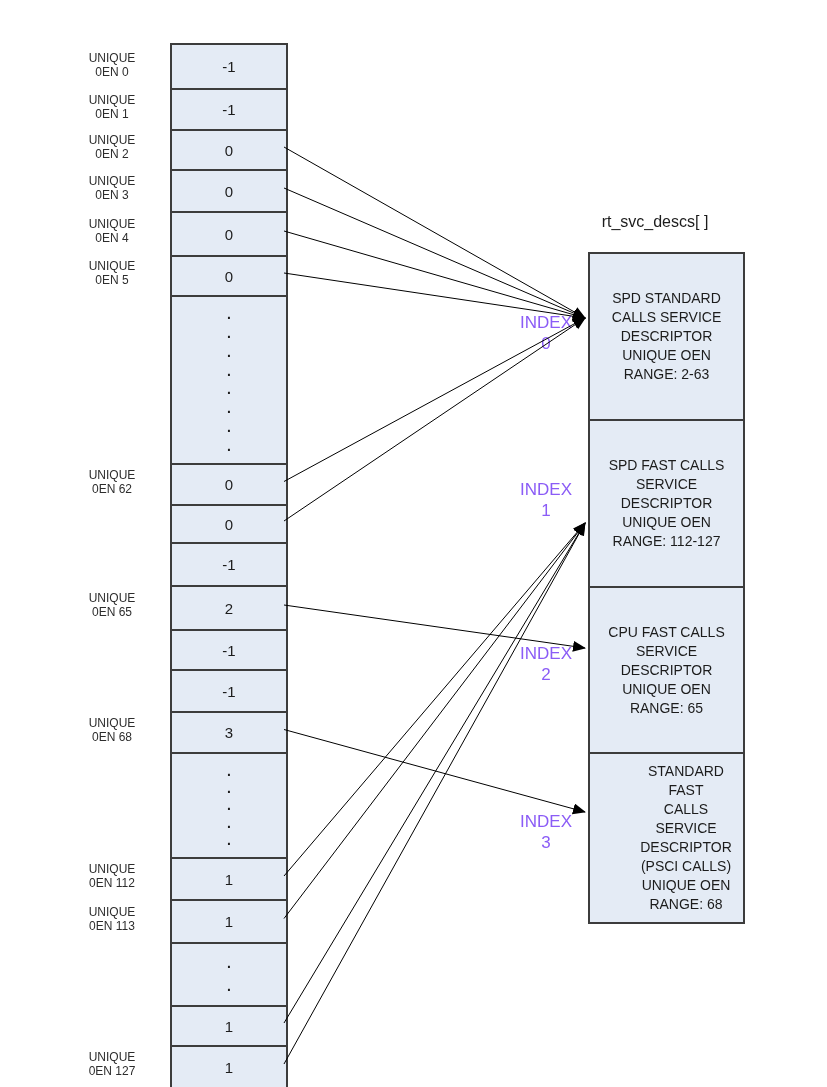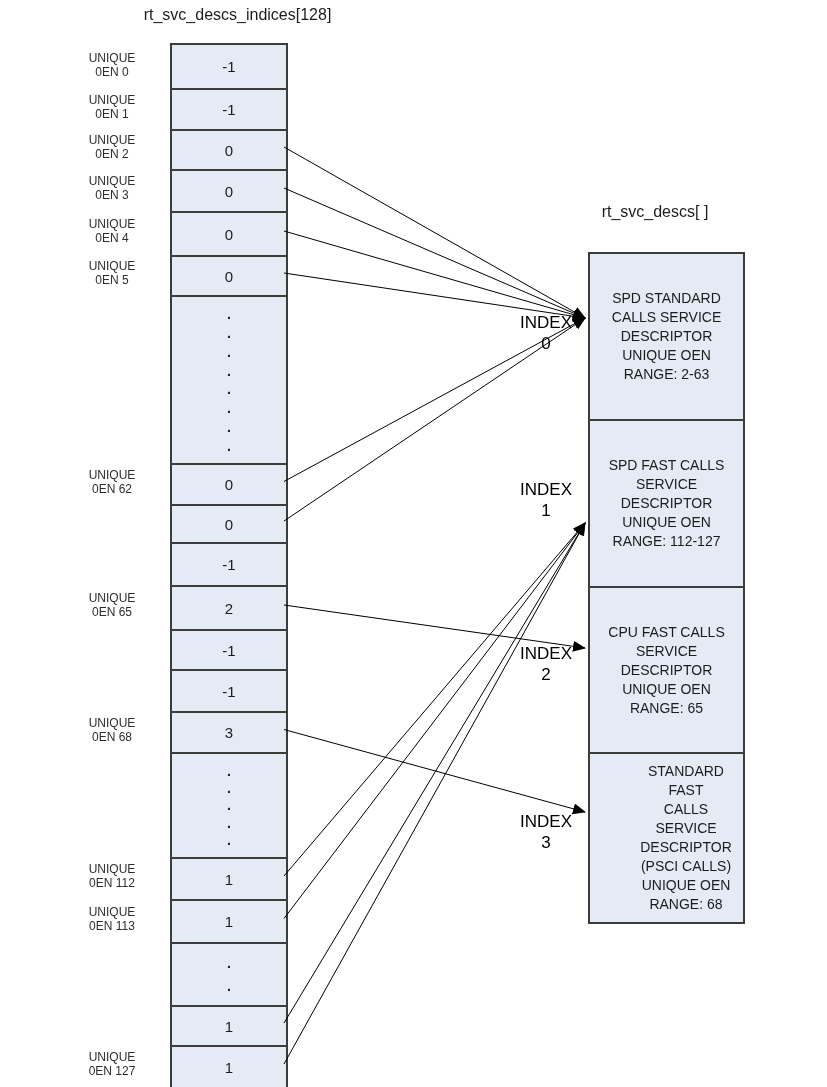--- a/index.html
+++ b/index.html
@@ -32,30 +32,29 @@
     position:absolute; background:#e4ebf5; border:2px solid #3c3c3c;
   }
   .desc-box {
     box-sizing:border-box; display:flex; align-items:center; justify-content:center;
     text-align:center; font-size:14px; line-height:19px; color:#1c1c1c;
     white-space:pre-line; padding:4px 8px;
   }
   .desc-box + .desc-box { border-top:2px solid #3c3c3c;text-align:center; }
   .index-label {
     position:absolute; width:84px; text-align:center;
-    font-size:17px; line-height:21px; color:#000000; white-space:pre-line;
+    font-size:17px; line-height:21px; color:#8b5cf6; white-space:pre-line;
   }
   #arrows-svg { position:absolute; left:0; top:0; pointer-events:none; }
 </style>
 </head>
 <body>
 
 <div class="stage">
-  <div class="title" id="left-title" style="left: 135px; top: 6px; width: 205px;">rt_svc_descs_indices[128]</div>
-  <div class="title" id="right-title" style="left: 570px; top: 203px; width: 170px;">rt_svc_descs[ ]</div>
+  <div class="title" id="right-title" style="left: 570px; top: 213px; width: 170px;">rt_svc_descs[ ]</div>
 
   <div id="array-column" style="left: 170px; top: 43px; width: 114px;">
       <div class="cell" style="height: 43px;">-1</div>
       <div class="cell" style="height: 41px;">-1</div>
       <div class="cell" style="height: 40px;">0</div>
       <div class="cell" style="height: 42px;">0</div>
       <div class="cell" style="height: 44px;">0</div>
       <div class="cell" style="height: 40px;">0</div>
       <div class="cell dots-cell" style="height: 168px;">
         <span>.</span>

